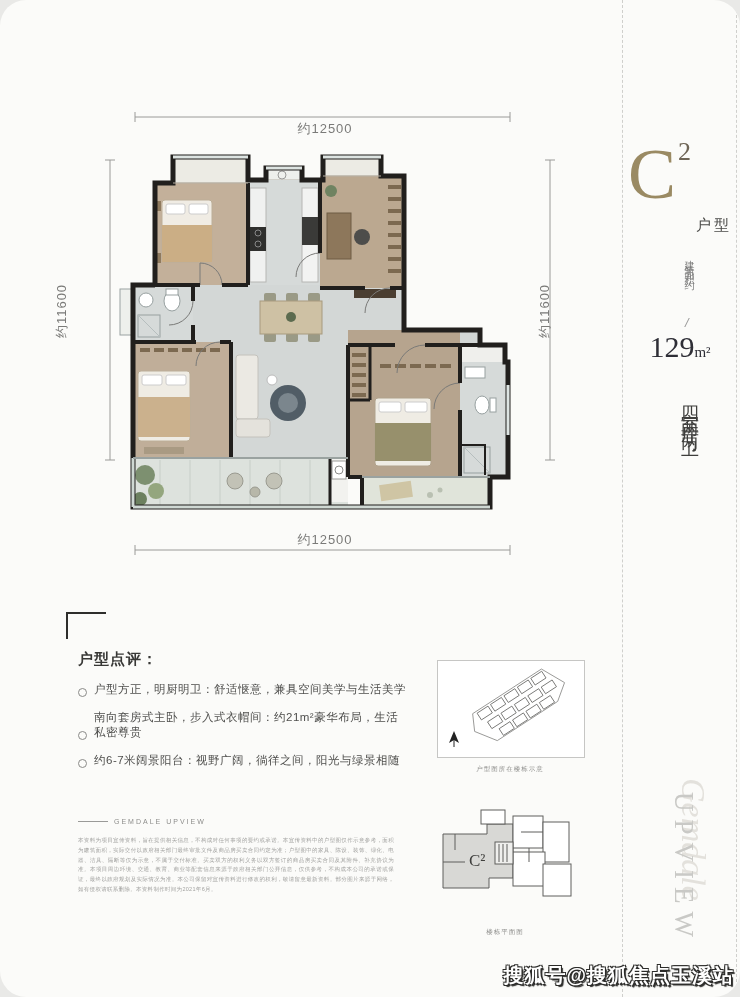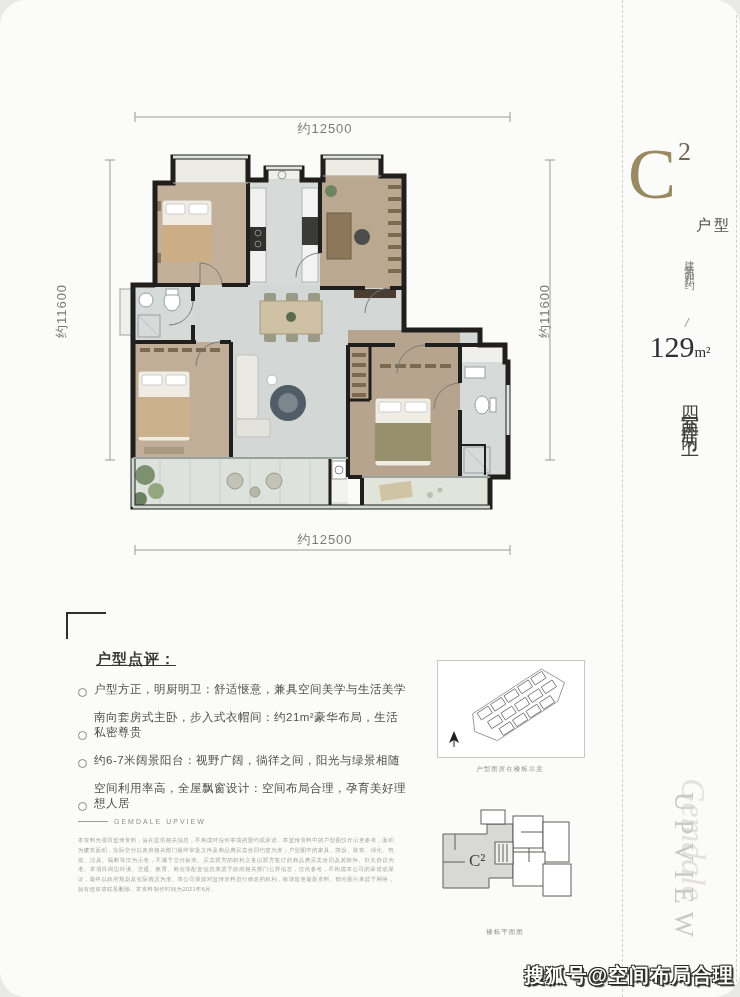--- a/index.html
+++ b/index.html
@@ -252,37 +252,33 @@
     <div class="unit-label" style="margin-top:6px;">户型</div>
   </div>
   <div class="abs v-text area-label" style="left:682px;top:252px;">建筑面积约</div>
   <div class="abs area-slash" style="left:685px;top:315px;">/</div>
   <div class="abs area-value" style="left:628px;top:330px;width:104px;text-align:center;">
     <span class="num">129</span><span class="unit">m²</span>
   </div>
   <div class="abs v-text layout-v" style="left:678px;top:392px;">四室两厅两卫</div>
 
   <div class="abs corner" style="left:66px;top:612px;"></div>
-  <div class="abs review-h" style="left:96px;top:650px;text-decoration:underline;">户型点评：</div>
+  <div class="abs review-h" style="left:78px;top:650px;">户型点评：</div>
   <div class="abs" style="left:78px;top:682px;width:330px;">
     <div class="bullet-row">
         <span class="bullet-dot"></span>
         <span class="bullet-text">户型方正，明厨明卫：舒适惬意，兼具空间美学与生活美学</span>
       </div>
     <div class="bullet-row">
         <span class="bullet-dot"></span>
         <span class="bullet-text">南向套房式主卧，步入式衣帽间：约21m²豪华布局，生活私密尊贵</span>
       </div>
     <div class="bullet-row">
         <span class="bullet-dot"></span>
         <span class="bullet-text">约6-7米阔景阳台：视野广阔，徜徉之间，阳光与绿景相随</span>
-      </div>
-    <div class="bullet-row">
-        <span class="bullet-dot"></span>
-        <span class="bullet-text">空间利用率高，全屋飘窗设计：空间布局合理，孕育美好理想人居</span>
       </div>
   </div>
   <div class="abs brand-line" style="left:78px;top:818px;">
     <span class="dash"></span>
     <span>GEMDALE UPVIEW</span>
   </div>
   <div class="abs disclaimer" style="left:78px;top:836px;width:316px;">本资料为项目宣传资料，旨在提供相关信息，不构成对任何事项的要约或承诺。本宣传资料中的户型图仅作示意参考，面积为建筑面积，实际交付以政府相关部门最终审批文件及商品房买卖合同约定为准；户型图中的家具、陈设、装饰、绿化、电器、洁具、隔断等仅为示意，不属于交付标准。买卖双方的权利义务以双方签订的商品房买卖合同及其附件、补充协议为准。本项目周边环境、交通、教育、商业等配套信息来源于政府相关部门公开信息，仅供参考，不构成本公司的承诺或保证，最终以政府规划及实际情况为准。本公司保留对宣传资料进行修改的权利，敬请留意最新资料。部分图片来源于网络，如有侵权请联系删除。本资料制作时间为2021年6月。</div>
 
   <div class="abs site-box" style="left:437px;top:660px;width:146px;height:96px;">
     <svg width="146" height="96" viewBox="0 0 146 96">
@@ -327,15 +323,15 @@
         <line x1="96" y1="30" x2="118" y2="30"></line>
       <line x1="30" y1="32" x2="30" y2="48"></line>
         <line x1="18" y1="60" x2="40" y2="60"></line>
     </g>
     <text x="44" y="64" font-family="Liberation Serif, serif" font-size="17" fill="#3f3f3d">C²</text>
   </svg>
   <div class="abs cap" style="left:425px;top:928px;width:160px;">楼栋平面图</div>
 
   <div class="abs script-wm" style="left:712px;top:778px;">Gemdale</div>
   <div class="abs upview-wm" style="left:668px;top:792px;">UPVIEW</div>
-  <div class="abs sohu-wm" style="right:6px;top:962px;">搜狐号@空间布局合理</div>
+  <div class="abs sohu-wm" style="right:6px;top:962px;">搜狐号@搜狐焦点玉溪站</div>
 
 </div>
 
 </body></html>

